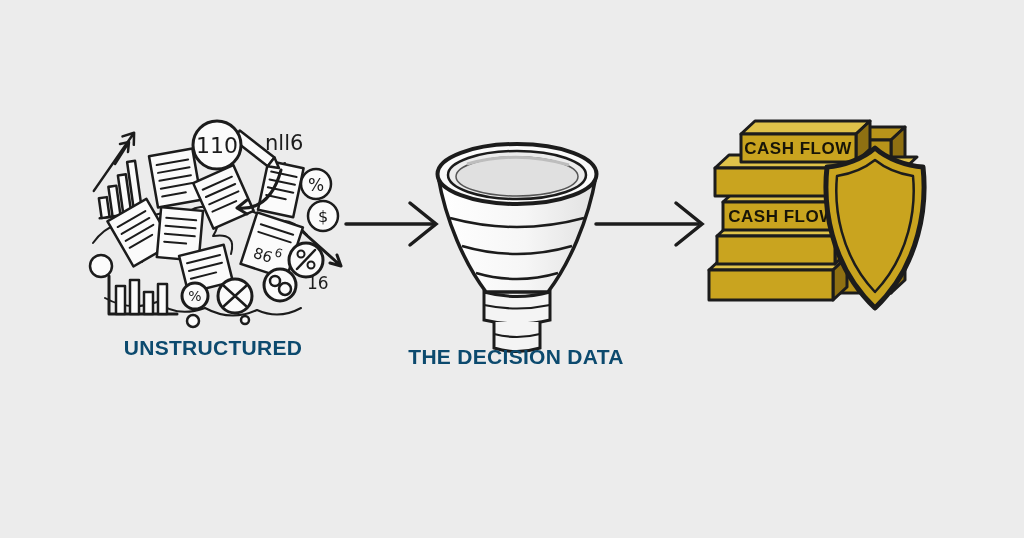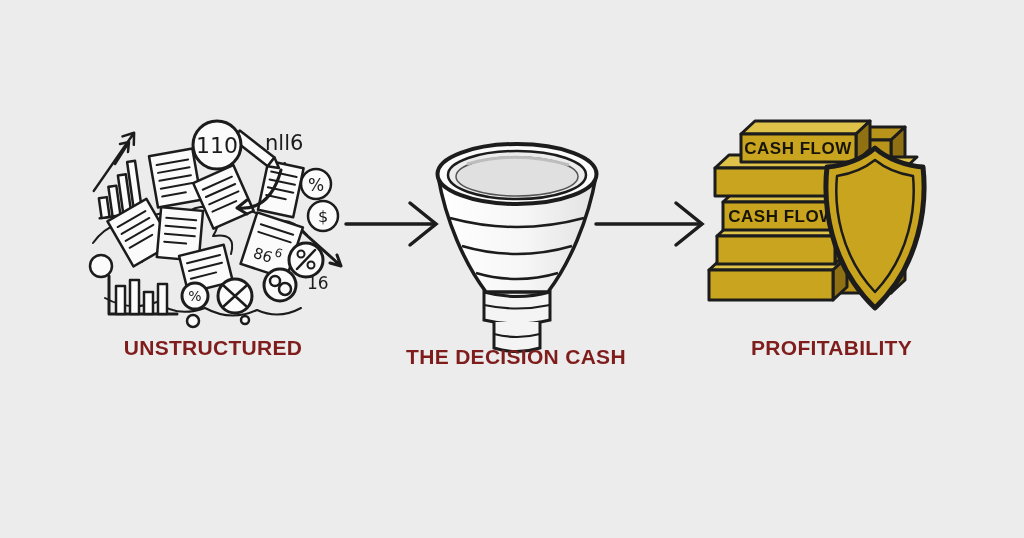--- a/index.html
+++ b/index.html
@@ -9,21 +9,21 @@
     font-family:"Liberation Sans",sans-serif;
   }
   svg{position:absolute;left:0;top:0;}
   .ink{stroke:var(--ink,#1C1C1C);}
   .paper{fill:var(--paper,#FBFBFB);}
   .gold{fill:var(--gold,#C9A41F);}
   .goldlight{fill:var(--gold_light,#DFC24A);}
   .golddark{fill:var(--gold_dark,#8F7012);}
   .goldback{fill:var(--gold_back,#B8941A);}
   .label{
-    position:absolute;color:#7f1d1d;font-weight:bold;
+    position:absolute;color:#0c4a6e;font-weight:bold;
     font-size:21px;line-height:25px;letter-spacing:.3px;white-space:nowrap;
   }
   .label.center{text-align:center;}
   .doodle-txt{fill:#1C1C1C;font-family:"DejaVu Sans",sans-serif;}
   .barlabel{fill:#181508;font-weight:bold;letter-spacing:.5px;font-size:17px;font-family:"Liberation Sans",sans-serif;}
 </style>
 </head>
 <body>
 
 <div class="canvas">
@@ -204,19 +204,18 @@
       <path class="ink" stroke-width="2.5" fill="none" d="M172,48 C162,56 147,62 134,64 C131,95 137,143 172,180 C207,143 213,95 210,64 C197,62 182,56 172,48 Z"></path>
     </g>
   </g>
 </svg>
 
 <div class="label center" style="left:88px;top:335px;width:250px;">
   <div>UNSTRUCTURED</div>
 </div>
 
 <div class="label center" style="left:392px;top:344px;width:248px;">
-  <div>THE DECISION CASH</div>
+  <div>THE DECISION DATA</div>
 </div>
 
 <div class="label" style="left:751px;top:335px;">
-  <div>PROFITABILITY</div>
 </div>
 </div>
 
 </body></html>

